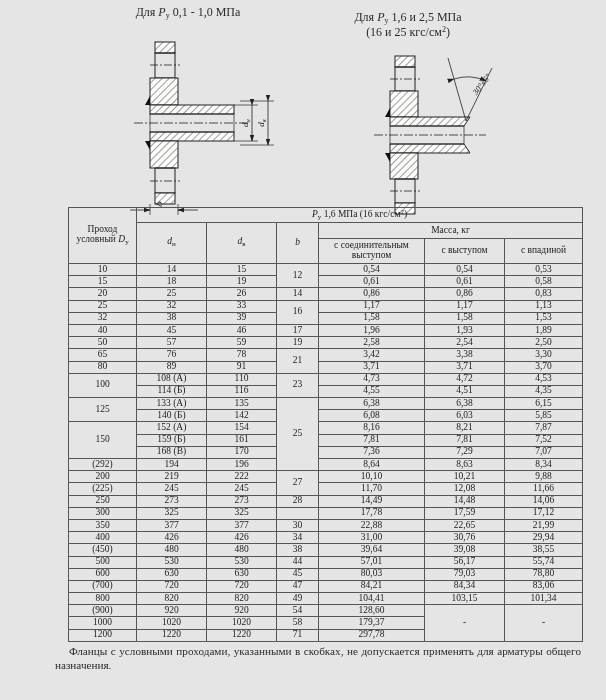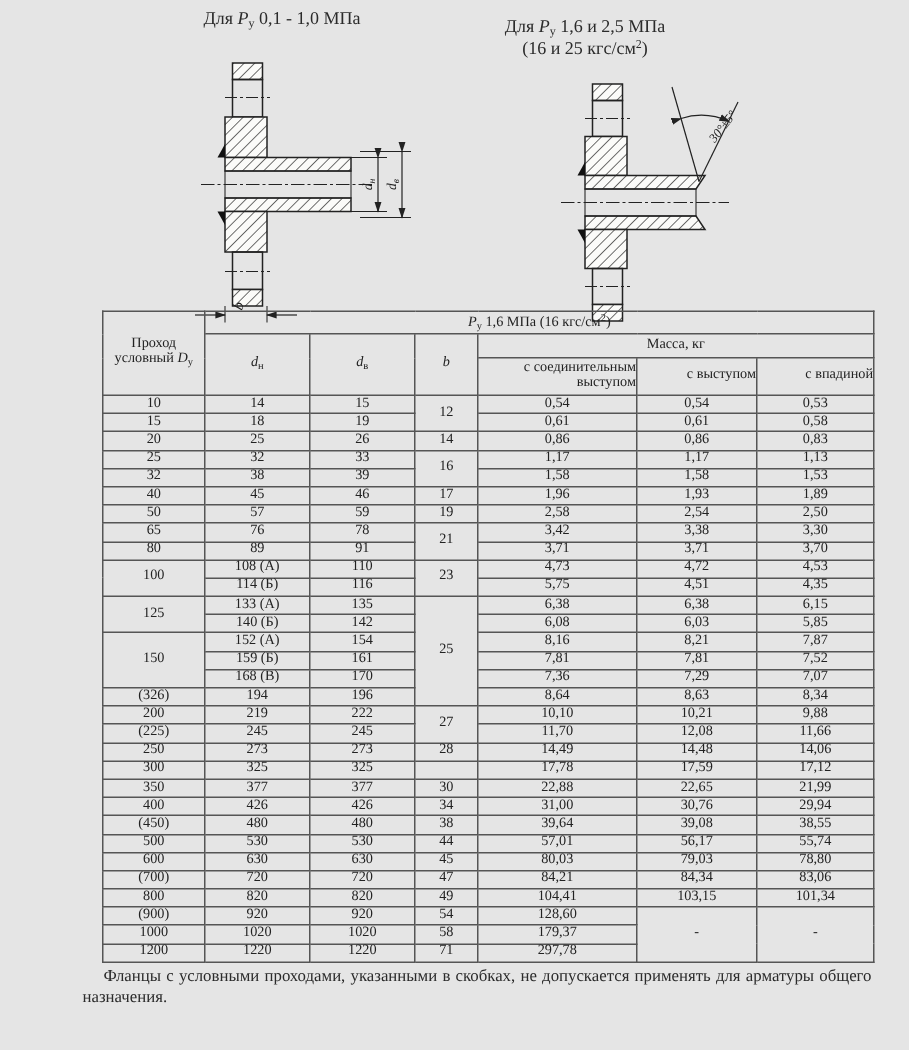--- a/index.html
+++ b/index.html
@@ -6,39 +6,39 @@
   .page{
     position:relative; width:606px; height:700px;
     background:#e5e5e5; overflow:hidden;
     font-family:"Liberation Serif", serif; color:#2b2b2b;
   }
   .caption{position:absolute; text-align:center; font-size:12px; line-height:1.12;}
   .caption i{font-style:italic;}
   .caption sub{font-size:8px; vertical-align:-2px;}
   .caption sup{font-size:8px; vertical-align:4px;}
   .cap-left{left:88px; top:6px; width:200px;}
-  .cap-right{left:290px; top:11px; width:200px;font-family:Liberation Serif, serif;}
+  .cap-right{left:308px; top:11px; width:200px;font-family:Liberation Serif, serif;}
 
   .drawing{position:absolute;}
   .drw-left{left:122px; top:40px;}
   .drw-right{left:362px; top:52px;}
 
   table.flange{
     position:absolute; left:68px; top:207px; width:514px;
     border-collapse:collapse; table-layout:fixed;
     font-size:9.5px; line-height:1.05; text-align:center; color:#222;
   }
   table.flange th, table.flange td{
     border:1px solid #555; font-weight:normal; padding:0; vertical-align:middle;
   }
   col.c-dy{width:68px;} col.c-dn{width:70px;} col.c-dv{width:70px;}
   col.c-b{width:42px;} col.c-m1{width:106px;} col.c-m2{width:80px;} col.c-m3{width:78px;}
   tr.hr1 th{height:14px;margin-top:22px;}
   tr.hr2 th{height:15px;}
-  tr.hr3 th{height:24px;text-align:right;}
+  tr.hr3 th{height:24px;}
   tbody td{height:11.2px;}
   .sym{font-style:italic;}
   table.flange sub{font-size:7px; vertical-align:-2px;}
   table.flange sup{font-size:7px; vertical-align:3px;}
 
   .notes{position:absolute; left:52px; top:642px; width:532px;
     font-size:11.2px; line-height:1.23; text-align:justify;}
   .notes p{margin:3px; text-indent:14px;}
   .notes i{font-style:italic;}
   .notes sub{font-size:8px; vertical-align:-2px;}
@@ -249,21 +249,21 @@
           <td>108 (А)</td>
           <td>110</td>
           <td rowspan="2">23</td>
           <td>4,73</td>
           <td>4,72</td>
           <td>4,53</td>
         </tr>
         <tr>
           <td>114 (Б)</td>
           <td>116</td>
-          <td>5,75</td>
+          <td>4,55</td>
           <td>4,51</td>
           <td>4,35</td>
         </tr>
         <tr>
           <td rowspan="2">125</td>
           <td>133 (А)</td>
           <td>135</td>
           <td rowspan="6">25</td>
           <td>6,38</td>
           <td>6,38</td>
@@ -292,21 +292,21 @@
           <td>7,52</td>
         </tr>
         <tr>
           <td>168 (В)</td>
           <td>170</td>
           <td>7,36</td>
           <td>7,29</td>
           <td>7,07</td>
         </tr>
         <tr>
-          <td>(326)</td>
+          <td>(292)</td>
           <td>194</td>
           <td>196</td>
           <td>8,64</td>
           <td>8,63</td>
           <td>8,34</td>
         </tr>
         <tr>
           <td>200</td>
           <td>219</td>
           <td>222</td>

